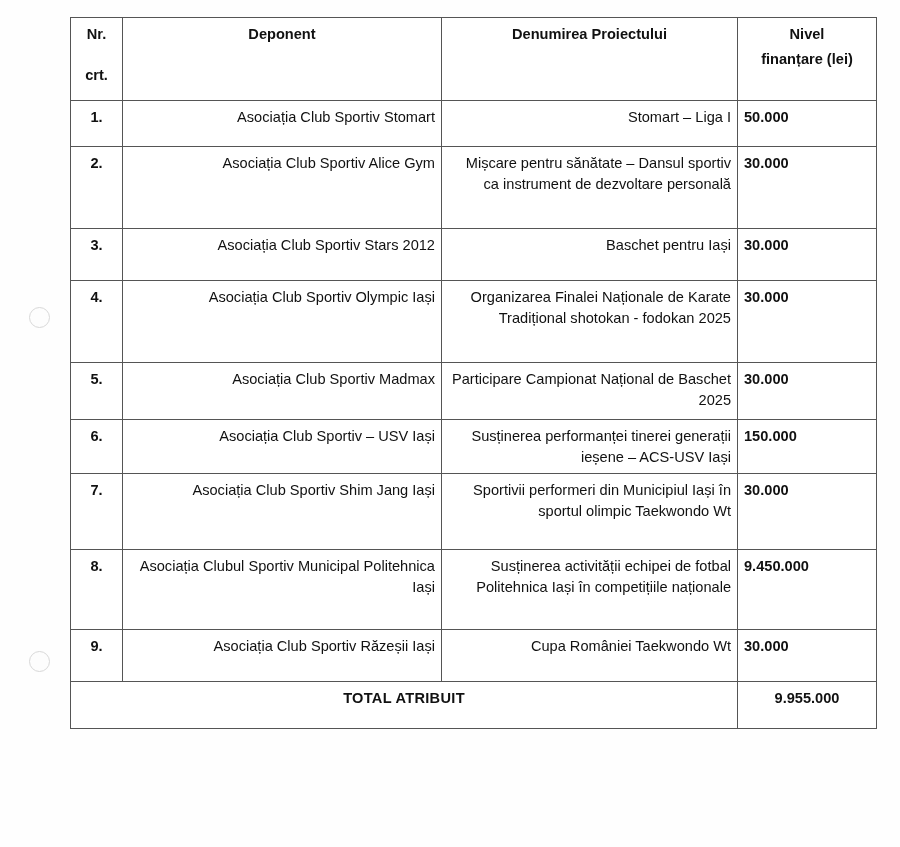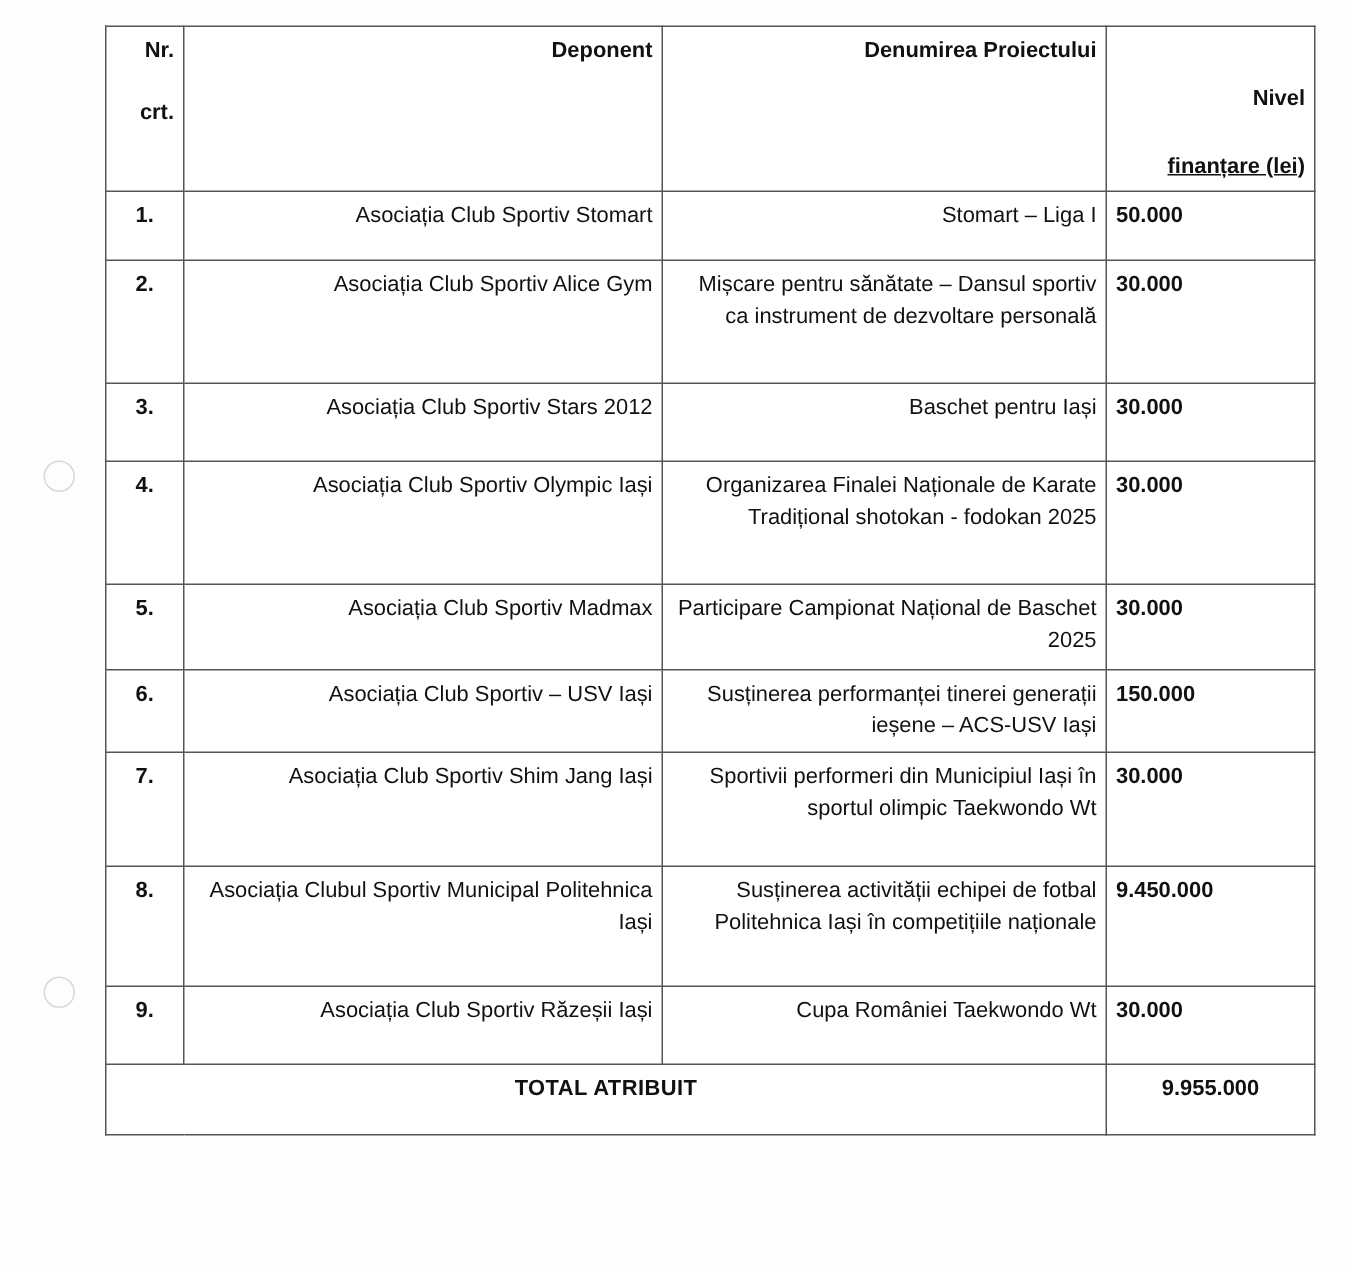--- a/index.html
+++ b/index.html
@@ -57,27 +57,27 @@
 
   
   col.c-nr    { width: 52px; }
   col.c-dep   { width: 319px; }
   col.c-proj  { width: 296px; }
   col.c-amt   { width: 139px; }
 
   
   thead th {
     font-weight: bold;
-    text-align: right;
+    text-align: center;
     vertical-align: top;
   }
   .hdr-nr-line1 { display: block; }
   .hdr-nr-line2 { display: block; margin-top: 20px; }
-  .hdr-amt-line1 { display: block; margin-top: 32px; }
-  .hdr-amt-line2 { display: block; margin-top: 24px; text-decoration: underline; }
+  .hdr-amt-line1 { display: block; }
+  .hdr-amt-line2 { display: block; margin-top: 4px; }
   th.hdr-cell { height: 70px; }
 
   
   td.cell-nr {
     text-align: center;
     font-weight: bold;
     vertical-align: top;
   }
   td.cell-dep {
     text-align: right;

